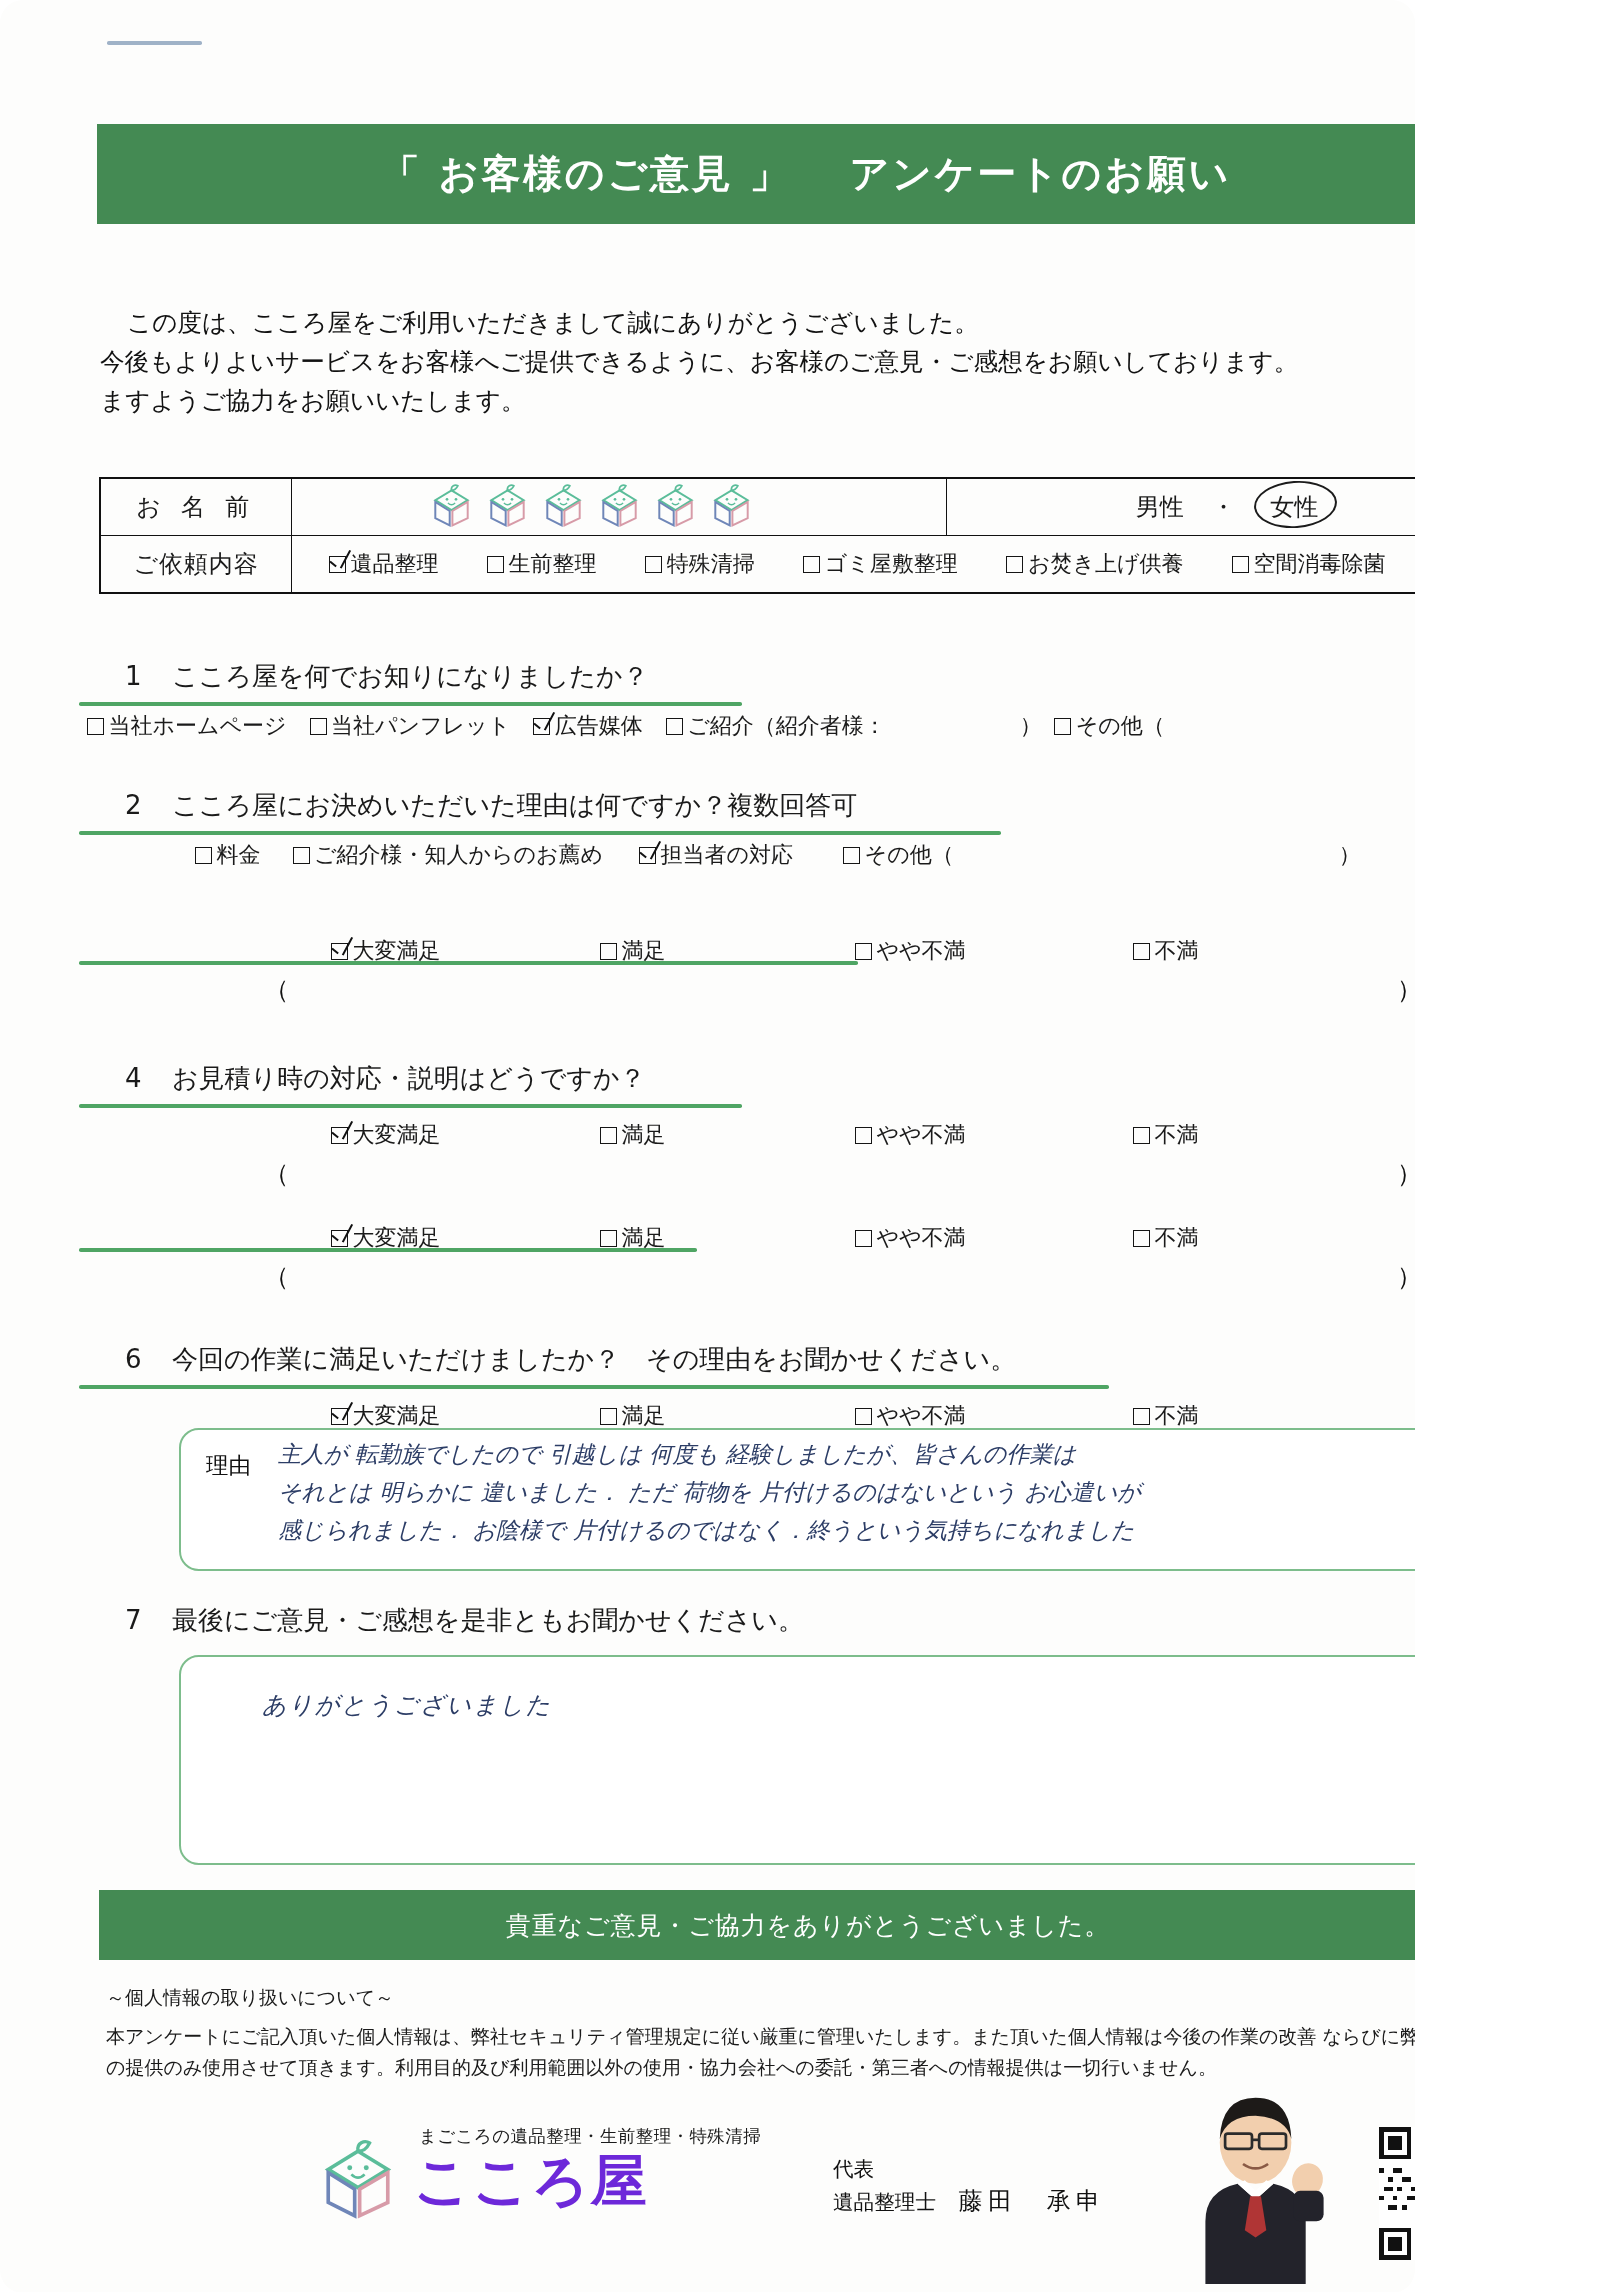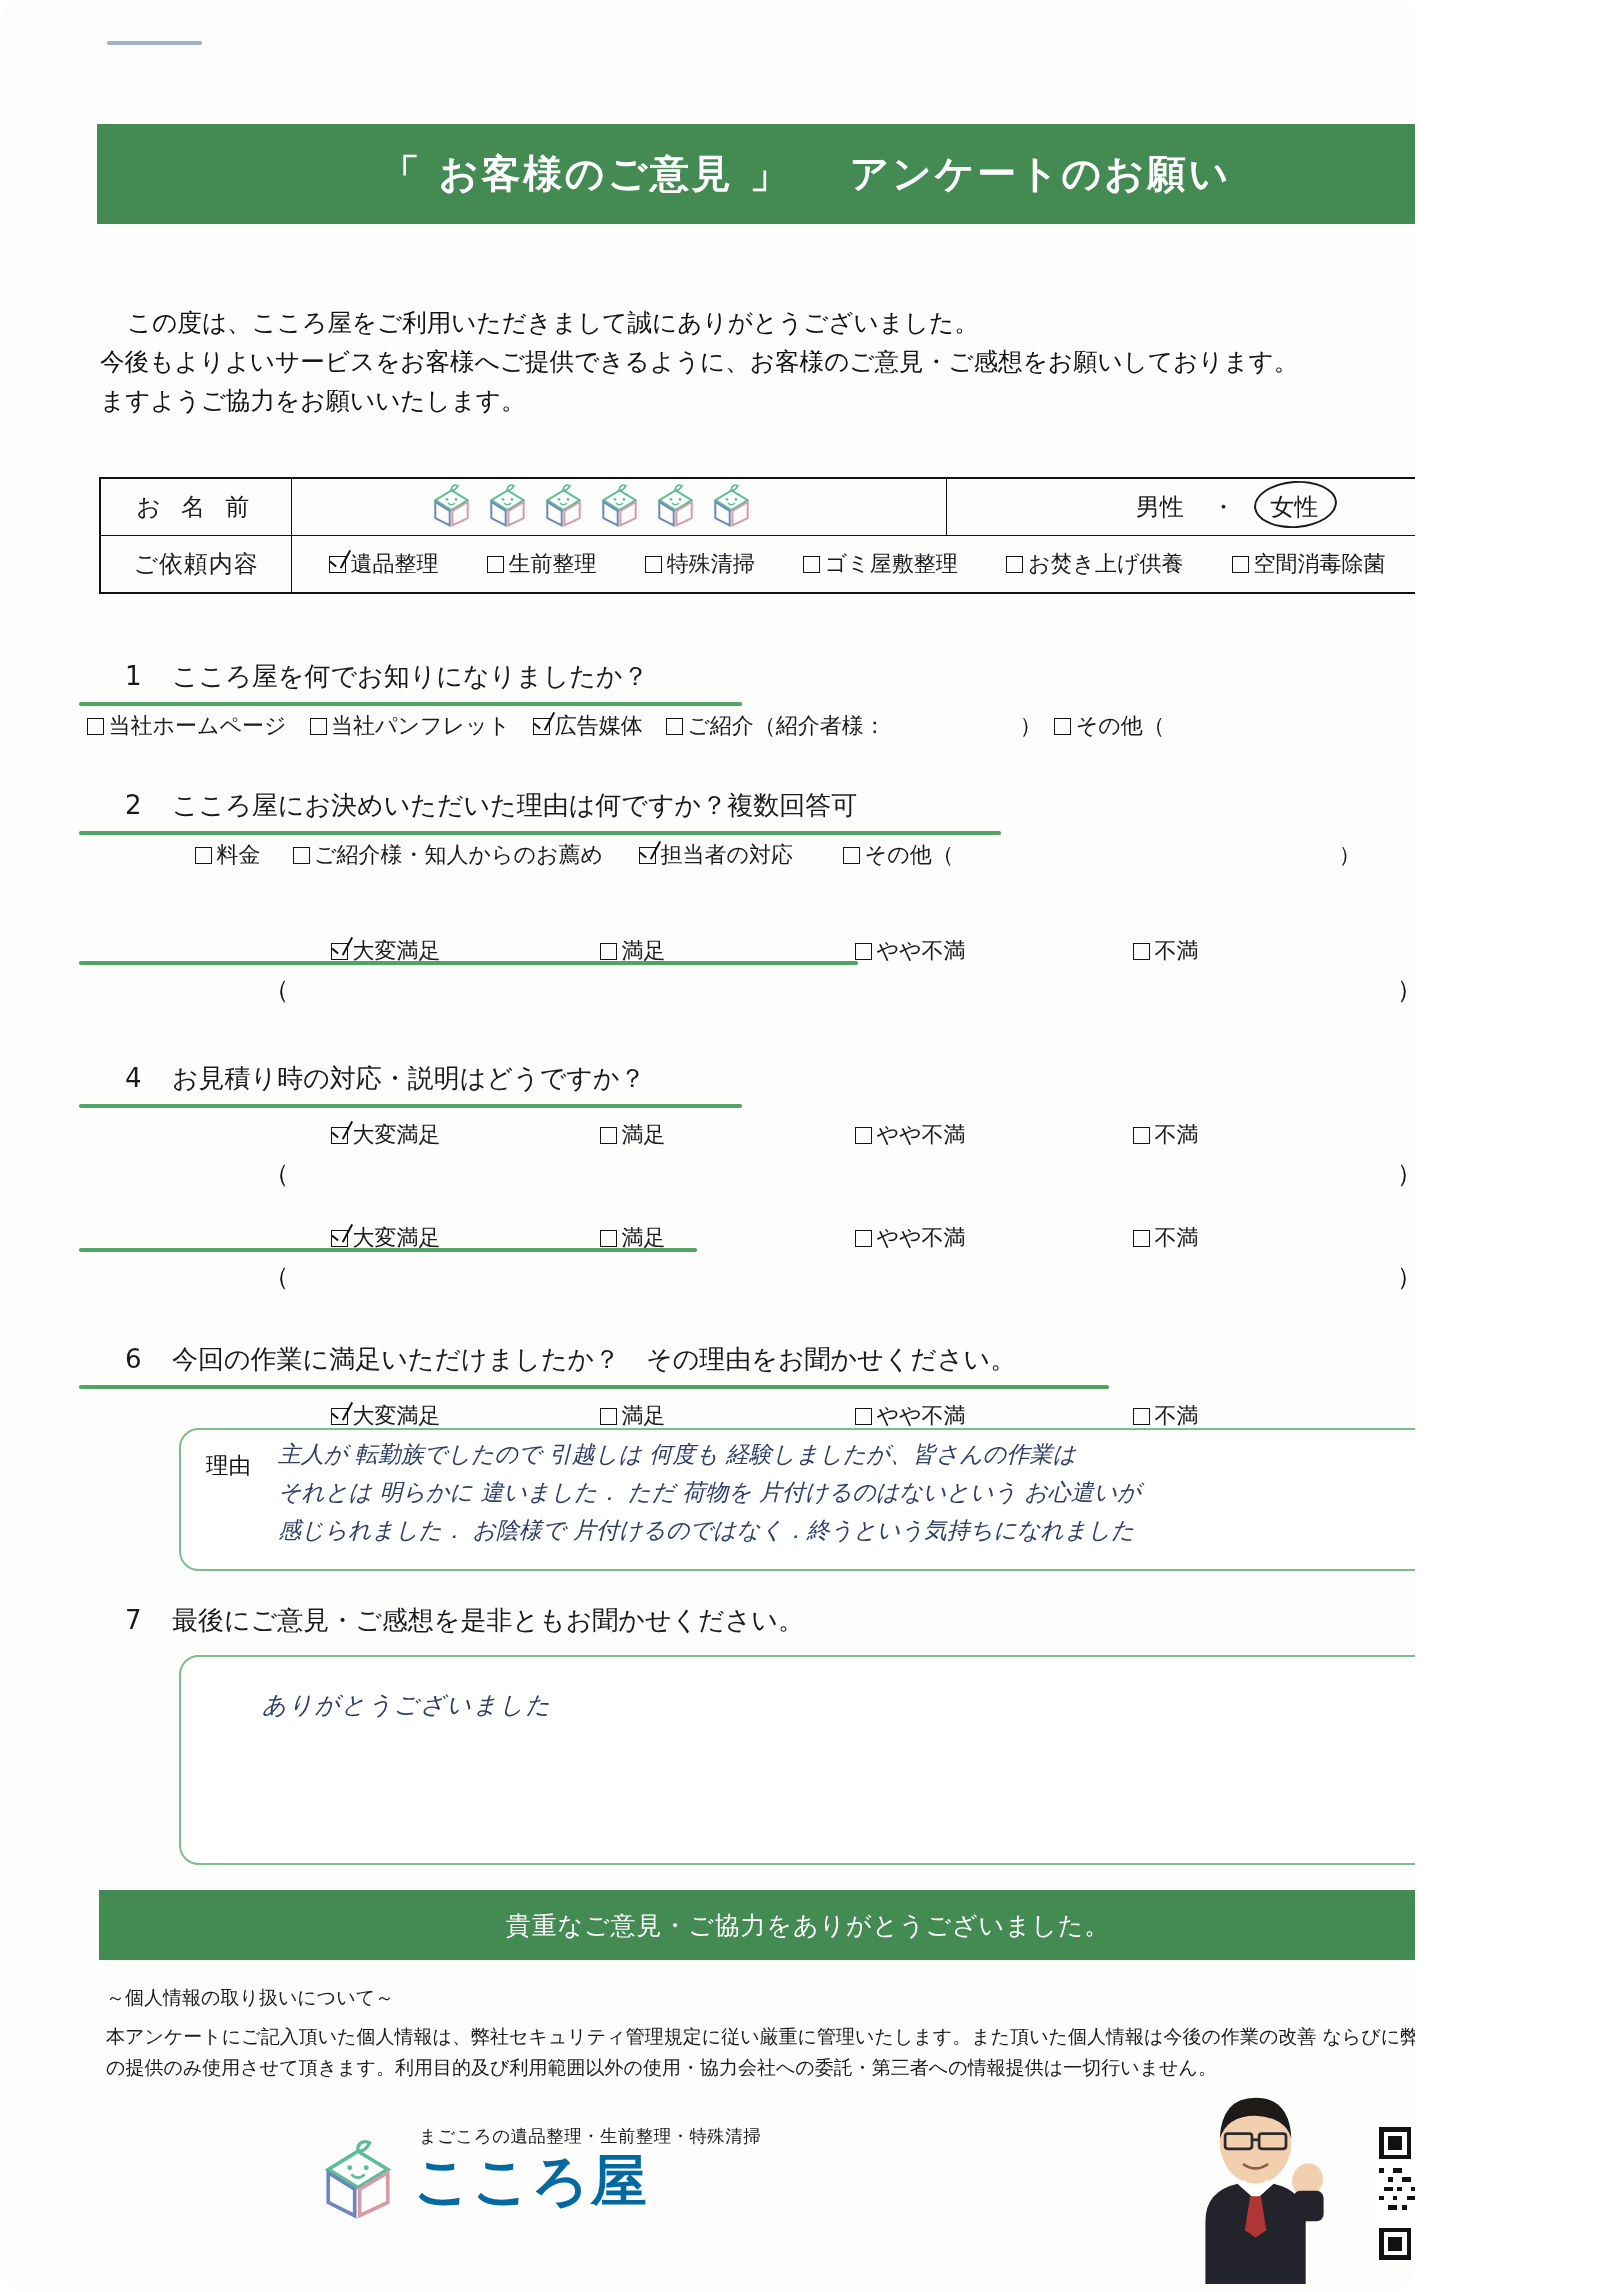--- a/index.html
+++ b/index.html
@@ -283,21 +283,21 @@
     font-size: 17.5px;
     letter-spacing: 0.4px;
     color: #1a1a1a;
     margin-left: 5.4px;
   }
   .logo-name {
     font-size: 56px;
     font-weight: bold;
     letter-spacing: 1.8px;
     line-height: 66px;
-    color: #0369a1;
+    color: #6d28d9;
   }
   .rep-block {
     position: absolute;
     left: 833px;
     top: 2153px;
     font-size: 20.6px;
     line-height: 32px;
     color: #111;
   }
   .rep-name { letter-spacing: 5.4px; font-size: 24px; }
@@ -517,20 +517,27 @@
       <path d="M22 21 q4 4 8 0" fill="none" stroke="#5bbd9a" stroke-width="1.6"></path>
       <path d="M8 20 L8 38 L24 46 L24 30 Z" fill="none" stroke="#6f86b8" stroke-width="2.2"></path>
       <path d="M27 30 L27 46 L44 38 L44 20 Z" fill="none" stroke="#d79ba8" stroke-width="2.2"></path>
     </svg>
     <div class="logo-text-col">
       <div class="logo-tagline">まごころの遺品整理・生前整理・特殊清掃</div>
       <div class="logo-name">こころ屋</div>
     </div>
   </div>
 
+  <div class="rep-block">
+    <div>代表</div>
+    <div>
+      <span>遺品整理士</span>
+      <span class="rep-name" style="margin-left:16px;">藤田　承申</span>
+    </div>
+  </div>
 
   <svg class="person" viewBox="0 0 185 220">
     <ellipse cx="92" cy="62" rx="40" ry="46" fill="#f2cfae"></ellipse>
     <path d="M52 58 Q54 12 92 12 Q130 12 132 58 Q126 34 92 32 Q60 32 52 58 Z" fill="#1d1a18"></path>
     <rect x="58" y="52" width="30" height="17" rx="3" fill="none" stroke="#2b2b2b" stroke-width="3"></rect>
     <rect x="96" y="52" width="30" height="17" rx="3" fill="none" stroke="#2b2b2b" stroke-width="3"></rect>
     <line x1="88" y1="59" x2="96" y2="59" stroke="#2b2b2b" stroke-width="3"></line>
     <path d="M78 86 q14 10 28 0" fill="none" stroke="#8a5a45" stroke-width="3"></path>
     <path d="M36 220 L36 150 Q36 116 72 108 L92 126 L112 108 Q148 116 148 150 L148 220 Z" fill="#23232b"></path>
     <path d="M72 108 L92 126 L112 108 L104 104 L92 116 L80 104 Z" fill="#ffffff"></path>

